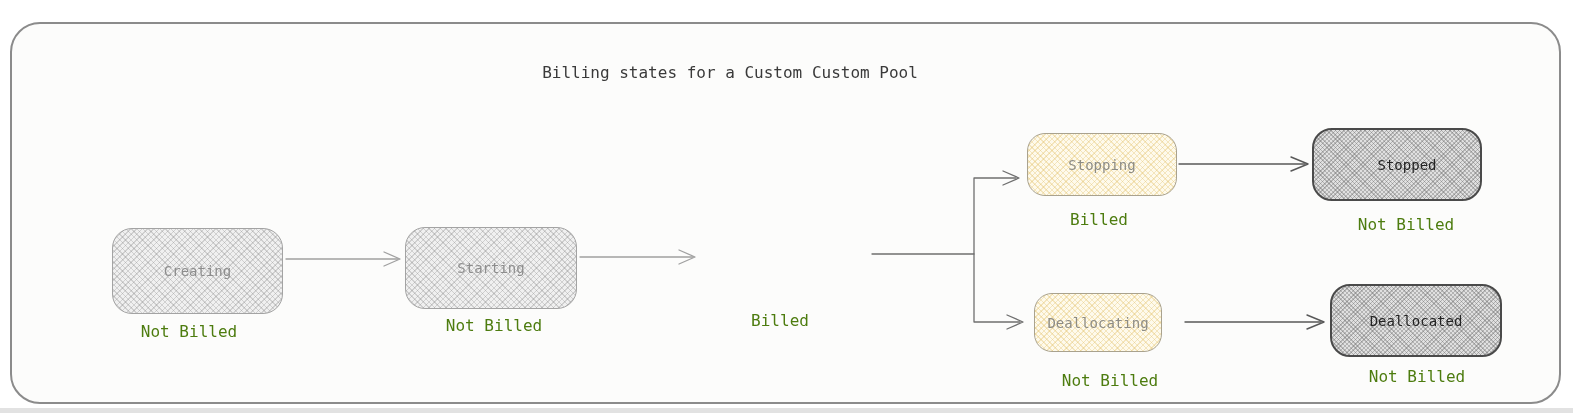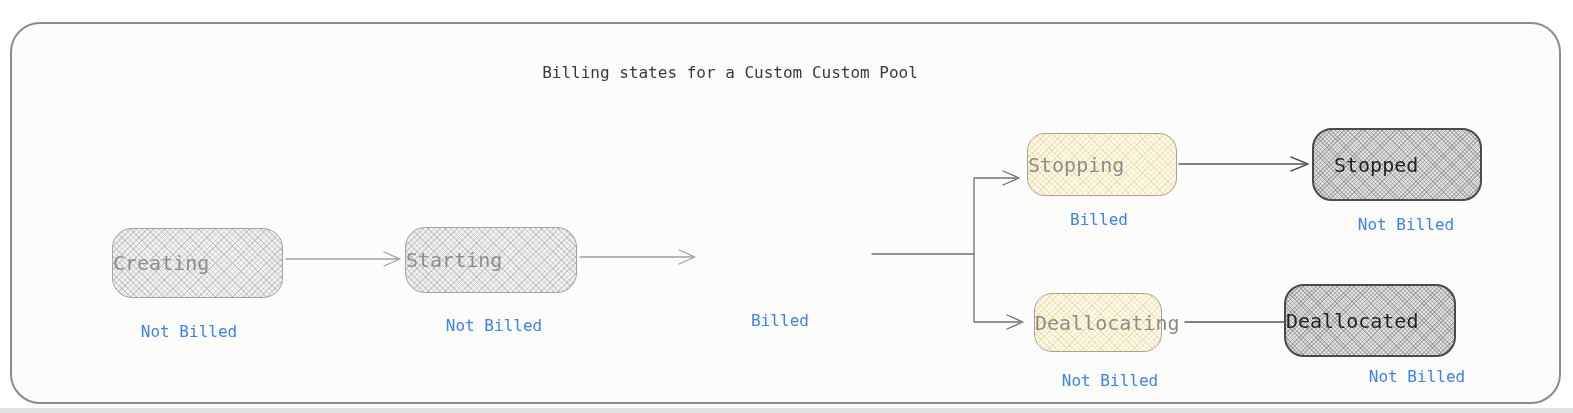--- a/index.html
+++ b/index.html
@@ -22,22 +22,22 @@
     position:absolute; left:0; top:408px; width:1573px; height:5px;
     background:#e2e2e2;
   }
   .title {
     position:absolute; left:730px; top:63px;
     transform:translateX(-50%);
     font-size:16px; color:#3a3a3a; white-space:nowrap;
   }
   .node {
     position:absolute;
-    display:flex; align-items:center; justify-content:flex-start;
-    font-size:20px; white-space:nowrap;
+    display:flex; align-items:center; justify-content:center;
+    font-size:14px; white-space:nowrap;
     border-radius:20px;
   }
   
   .hatch-gray {
     background-color:#f0f0f0;
     background-image:
       repeating-linear-gradient(45deg, rgba(125,125,125,.28) 0 1px, transparent 1px 4px),
       repeating-linear-gradient(135deg, rgba(125,125,125,.28) 0 1px, transparent 1px 4px);
     border:1.5px solid #a3a3a3;
     color:#8d8d8d;
@@ -66,21 +66,21 @@
     background-color:#e0e0e0;
     background-image:
       repeating-linear-gradient(45deg, rgba(95,95,95,.35) 0 1px, transparent 1px 3px),
       repeating-linear-gradient(135deg, rgba(95,95,95,.35) 0 1px, transparent 1px 3px);
     border:2px solid #4a4a4a;
     color:#232323;
   }
   .billing {
     position:absolute;
     transform:translateX(-50%);
-    font-size:16px; color:#3b82f6; white-space:nowrap;
+    font-size:16px; color:#4d7c0f; white-space:nowrap;
     font-weight:500;
   }
   svg.edges { position:absolute; left:0; top:0; pointer-events:none; }
   .e-light { stroke:#a0a0a0; stroke-width:1.3; fill:none; stroke-linecap:round; stroke-linejoin:round; }
   .e-mid   { stroke:#6f6f6f; stroke-width:1.3; fill:none; stroke-linecap:round; stroke-linejoin:round; }
   .e-dark  { stroke:#585858; stroke-width:1.4; fill:none; stroke-linecap:round; stroke-linejoin:round; }
 </style>
 </head>
 <body>
 
@@ -111,26 +111,26 @@
     <g>
       <path class="e-dark" d="M1179,164 L1305,164"></path>
       <path class="e-dark" d="M1291,157 L1308,164 L1291,171"></path>
     </g>
     <g>
       <path class="e-dark" d="M1185,322 L1321,322"></path>
       <path class="e-dark" d="M1307,315 L1324,322 L1307,329"></path>
     </g>
   </svg>
 
-  <div class="node hatch-gray" style="left:112px; top:228px; width:171px; height:70px;">
+  <div class="node hatch-gray" style="left:112px; top:228px; width:171px; height:86px;">
     <span>Creating</span>
   </div>
   <div class="billing" style="left:189px; top:322px;">Not Billed</div>
 
-  <div class="node hatch-gray" style="left:405px; top:227px; width:172px; height:66px;">
+  <div class="node hatch-gray" style="left:405px; top:227px; width:172px; height:82px;">
     <span>Starting</span>
   </div>
   <div class="billing" style="left:494px; top:316px;">Not Billed</div>
 
   <div class="billing" style="left:780px; top:311px;">Billed</div>
 
   <div class="node hatch-cream" style="left:1027px; top:133px; width:150px; height:63px;">
     <span>Stopping</span>
   </div>
   <div class="billing" style="left:1099px; top:210px;">Billed</div>
@@ -138,18 +138,18 @@
   <div class="node hatch-dark" style="left:1312px; top:128px; width:170px; height:73px;padding-left:20px;">
     <span>Stopped</span>
   </div>
   <div class="billing" style="left:1406px; top:215px;">Not Billed</div>
 
   <div class="node hatch-cream" style="left:1034px; top:293px; width:128px; height:59px;">
     <span>Deallocating</span>
   </div>
   <div class="billing" style="left:1110px; top:371px;">Not Billed</div>
 
-  <div class="node hatch-dark" style="left:1284px; top:284px; width:172px; height:73px;">
+  <div class="node hatch-dark" style="left:1330px; top:284px; width:172px; height:73px;">
     <span>Deallocated</span>
   </div>
   <div class="billing" style="left:1417px; top:367px;">Not Billed</div>
 
 </div>
 
 </body></html>

